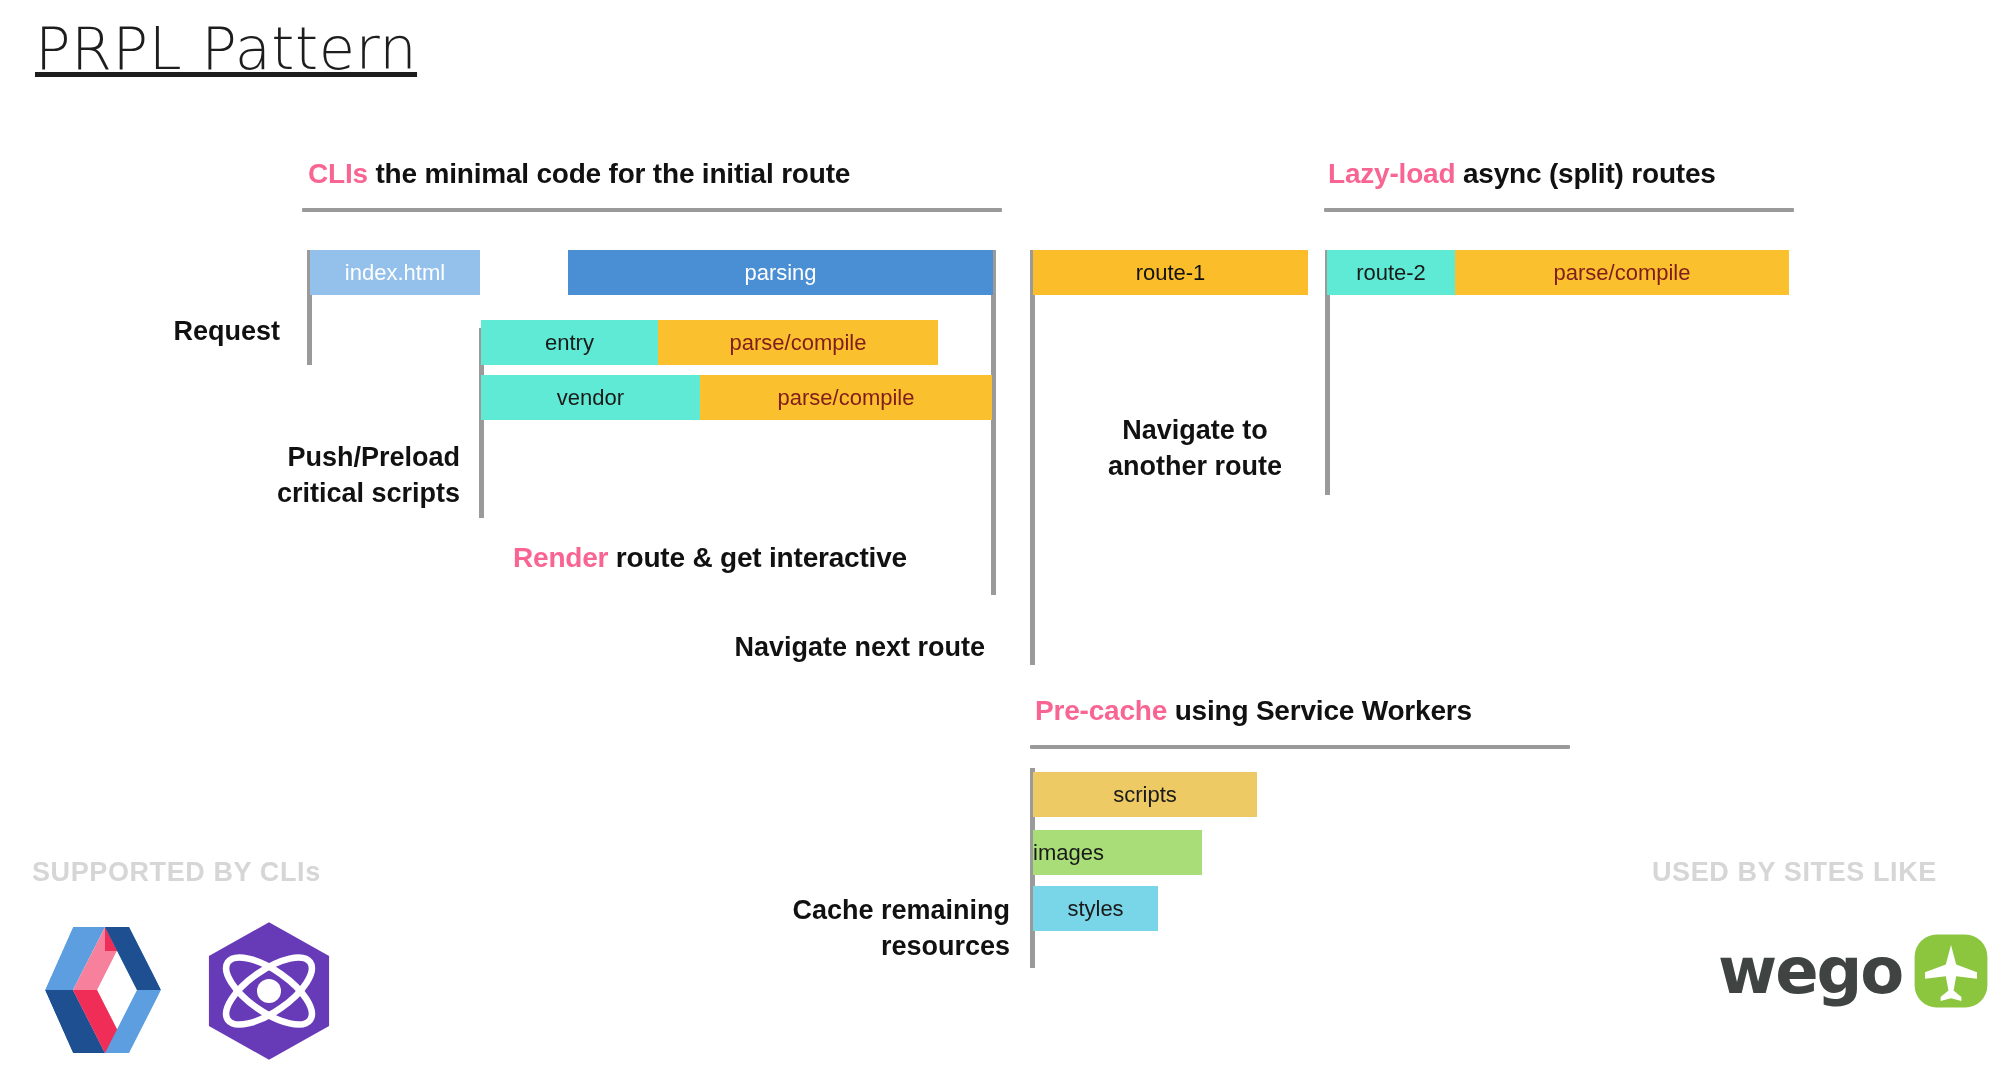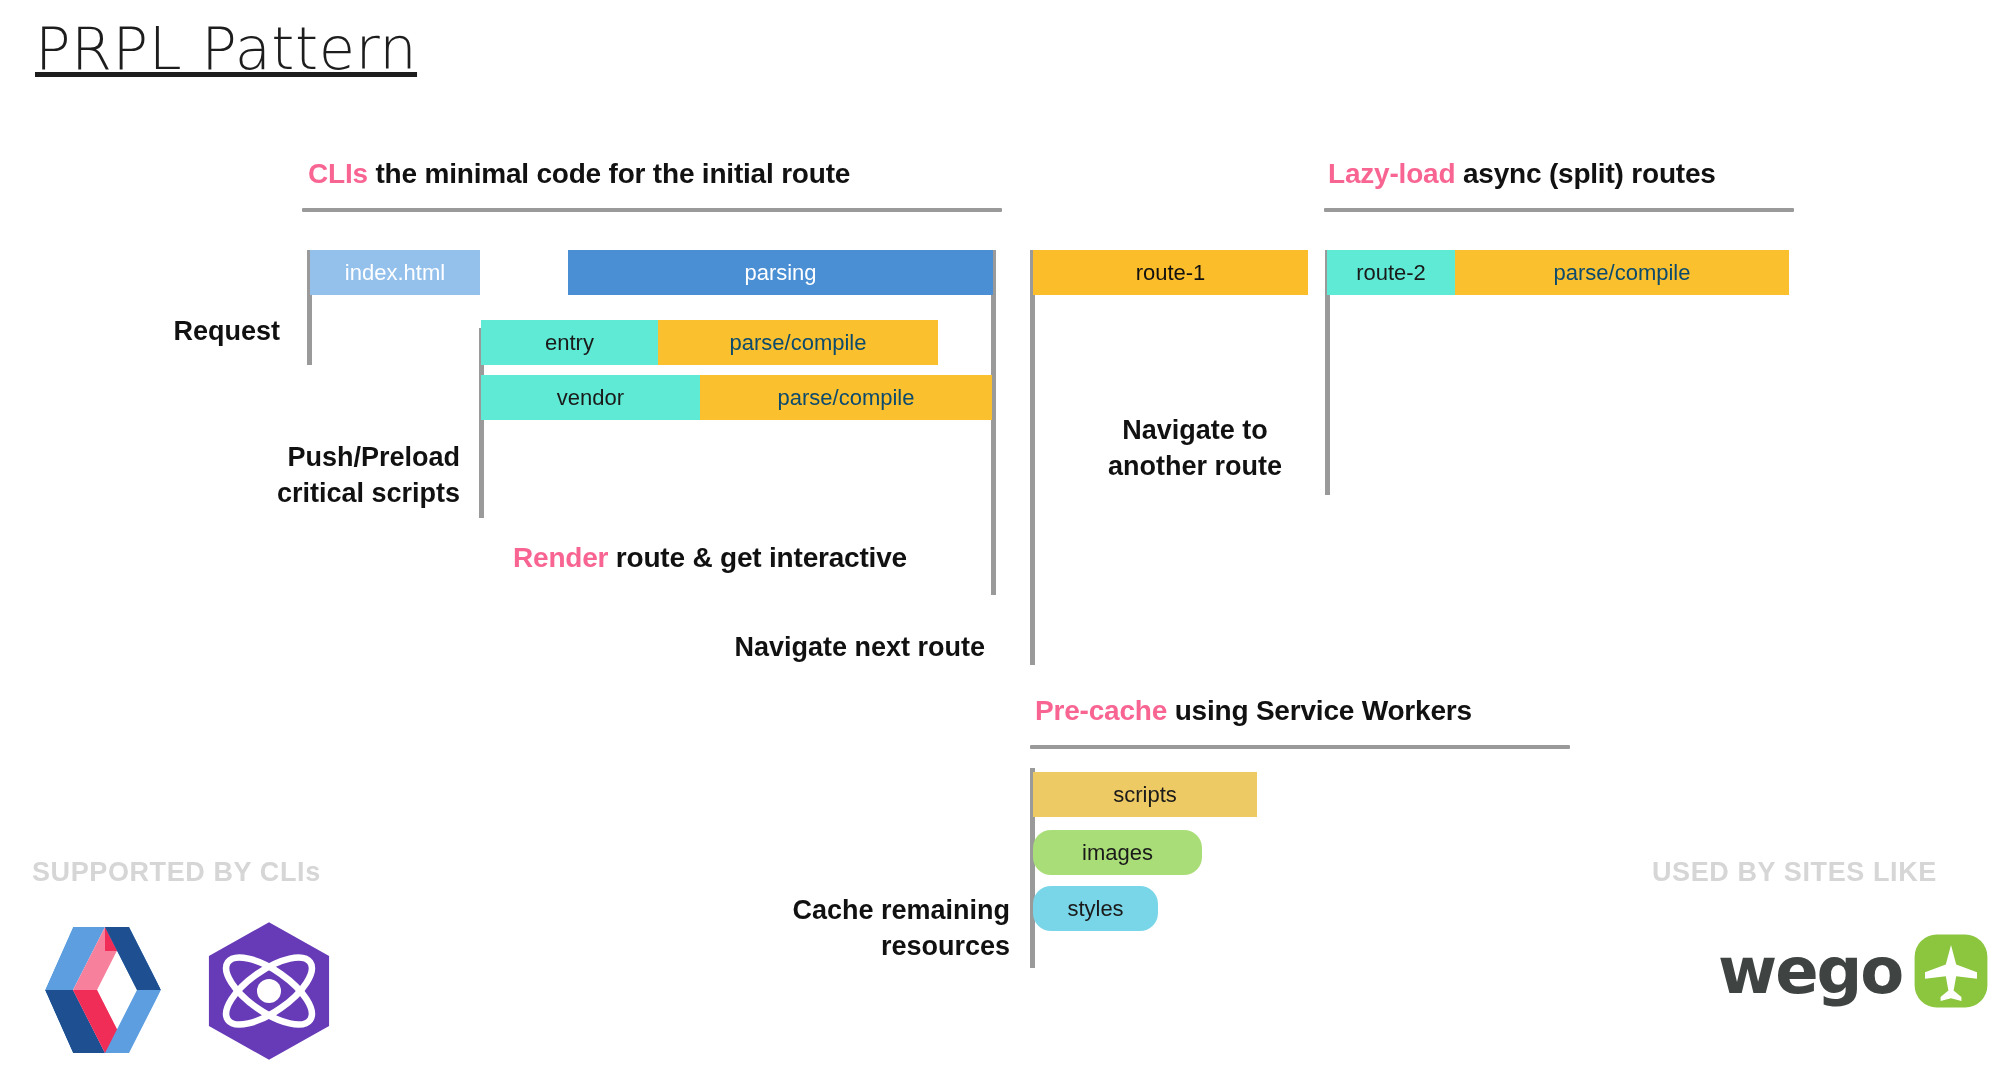--- a/index.html
+++ b/index.html
@@ -37,25 +37,25 @@
     font-size: 22px; white-space: nowrap;
   }
   .seg {
     height: 100%; display: flex; align-items: center; justify-content: center;
     font-size: 22px; white-space: nowrap;
   }
 
   .c-indexhtml { background: #94c0ec; color: #ffffff; }
   .c-parsing   { background: #4a8fd4; color: #ffffff; }
   .c-lightyel  { background: #5eead4; color: #1a1a1a; }
-  .c-orange    { background: #fbc02d; color: #0c4a6e; }
+  .c-orange    { background: #fbc02d; color: #7f1d1d; }
   .c-orange-dk { background: #fbbd2a; color: #111111; }
   .c-scripts   { background: #edca64; color: #1a1a1a; }
   .c-images    { background: #a9dd77; color: #1a1a1a; }
-  .c-styles    { background: #79d6e8; color: #1a1a1a; border-radius: 18px; }
+  .c-styles    { background: #79d6e8; color: #1a1a1a; }
 
   
   .side-label {
     position: absolute; font-size: 27px; font-weight: bold;
     color: #111; line-height: 1.32; white-space: pre-line;
   }
   .side-label.right { text-align: right; }
 
   
   .foot-cap {
@@ -148,21 +148,21 @@
   <div class="side-label right" style="left:575px; top:630px; width:410px;">Navigate next route</div>
 
   <div class="sec-head" style="left:1035px; top:695px;">
     <span class="kw">Pre-cache</span><span> using Service Workers</span>
   </div>
   <div class="rule" style="left:1030px; top:745px; width:540px;"></div>
 
   <div class="bar c-scripts" style="left:1033px; top:772px; width:224px; height:45px; justify-content:center;">
     <span>scripts</span>
   </div>
-  <div class="bar c-images" style="left:1033px; top:830px; width:169px; height:45px; justify-content:center;border-radius:18px;">
+  <div class="bar c-images" style="left:1033px; top:830px; width:169px; height:45px; ">
     <span>images</span>
   </div>
   <div class="bar c-styles" style="left:1033px; top:886px; width:125px; height:45px; justify-content:center;">
     <span>styles</span>
   </div>
 
   <div class="side-label right" style="left:700px; top:893px; width:310px;">Cache remaining
 resources</div>
 
   <div class="foot-cap" style="left:32px; top:857px;">SUPPORTED BY CLIs</div>

